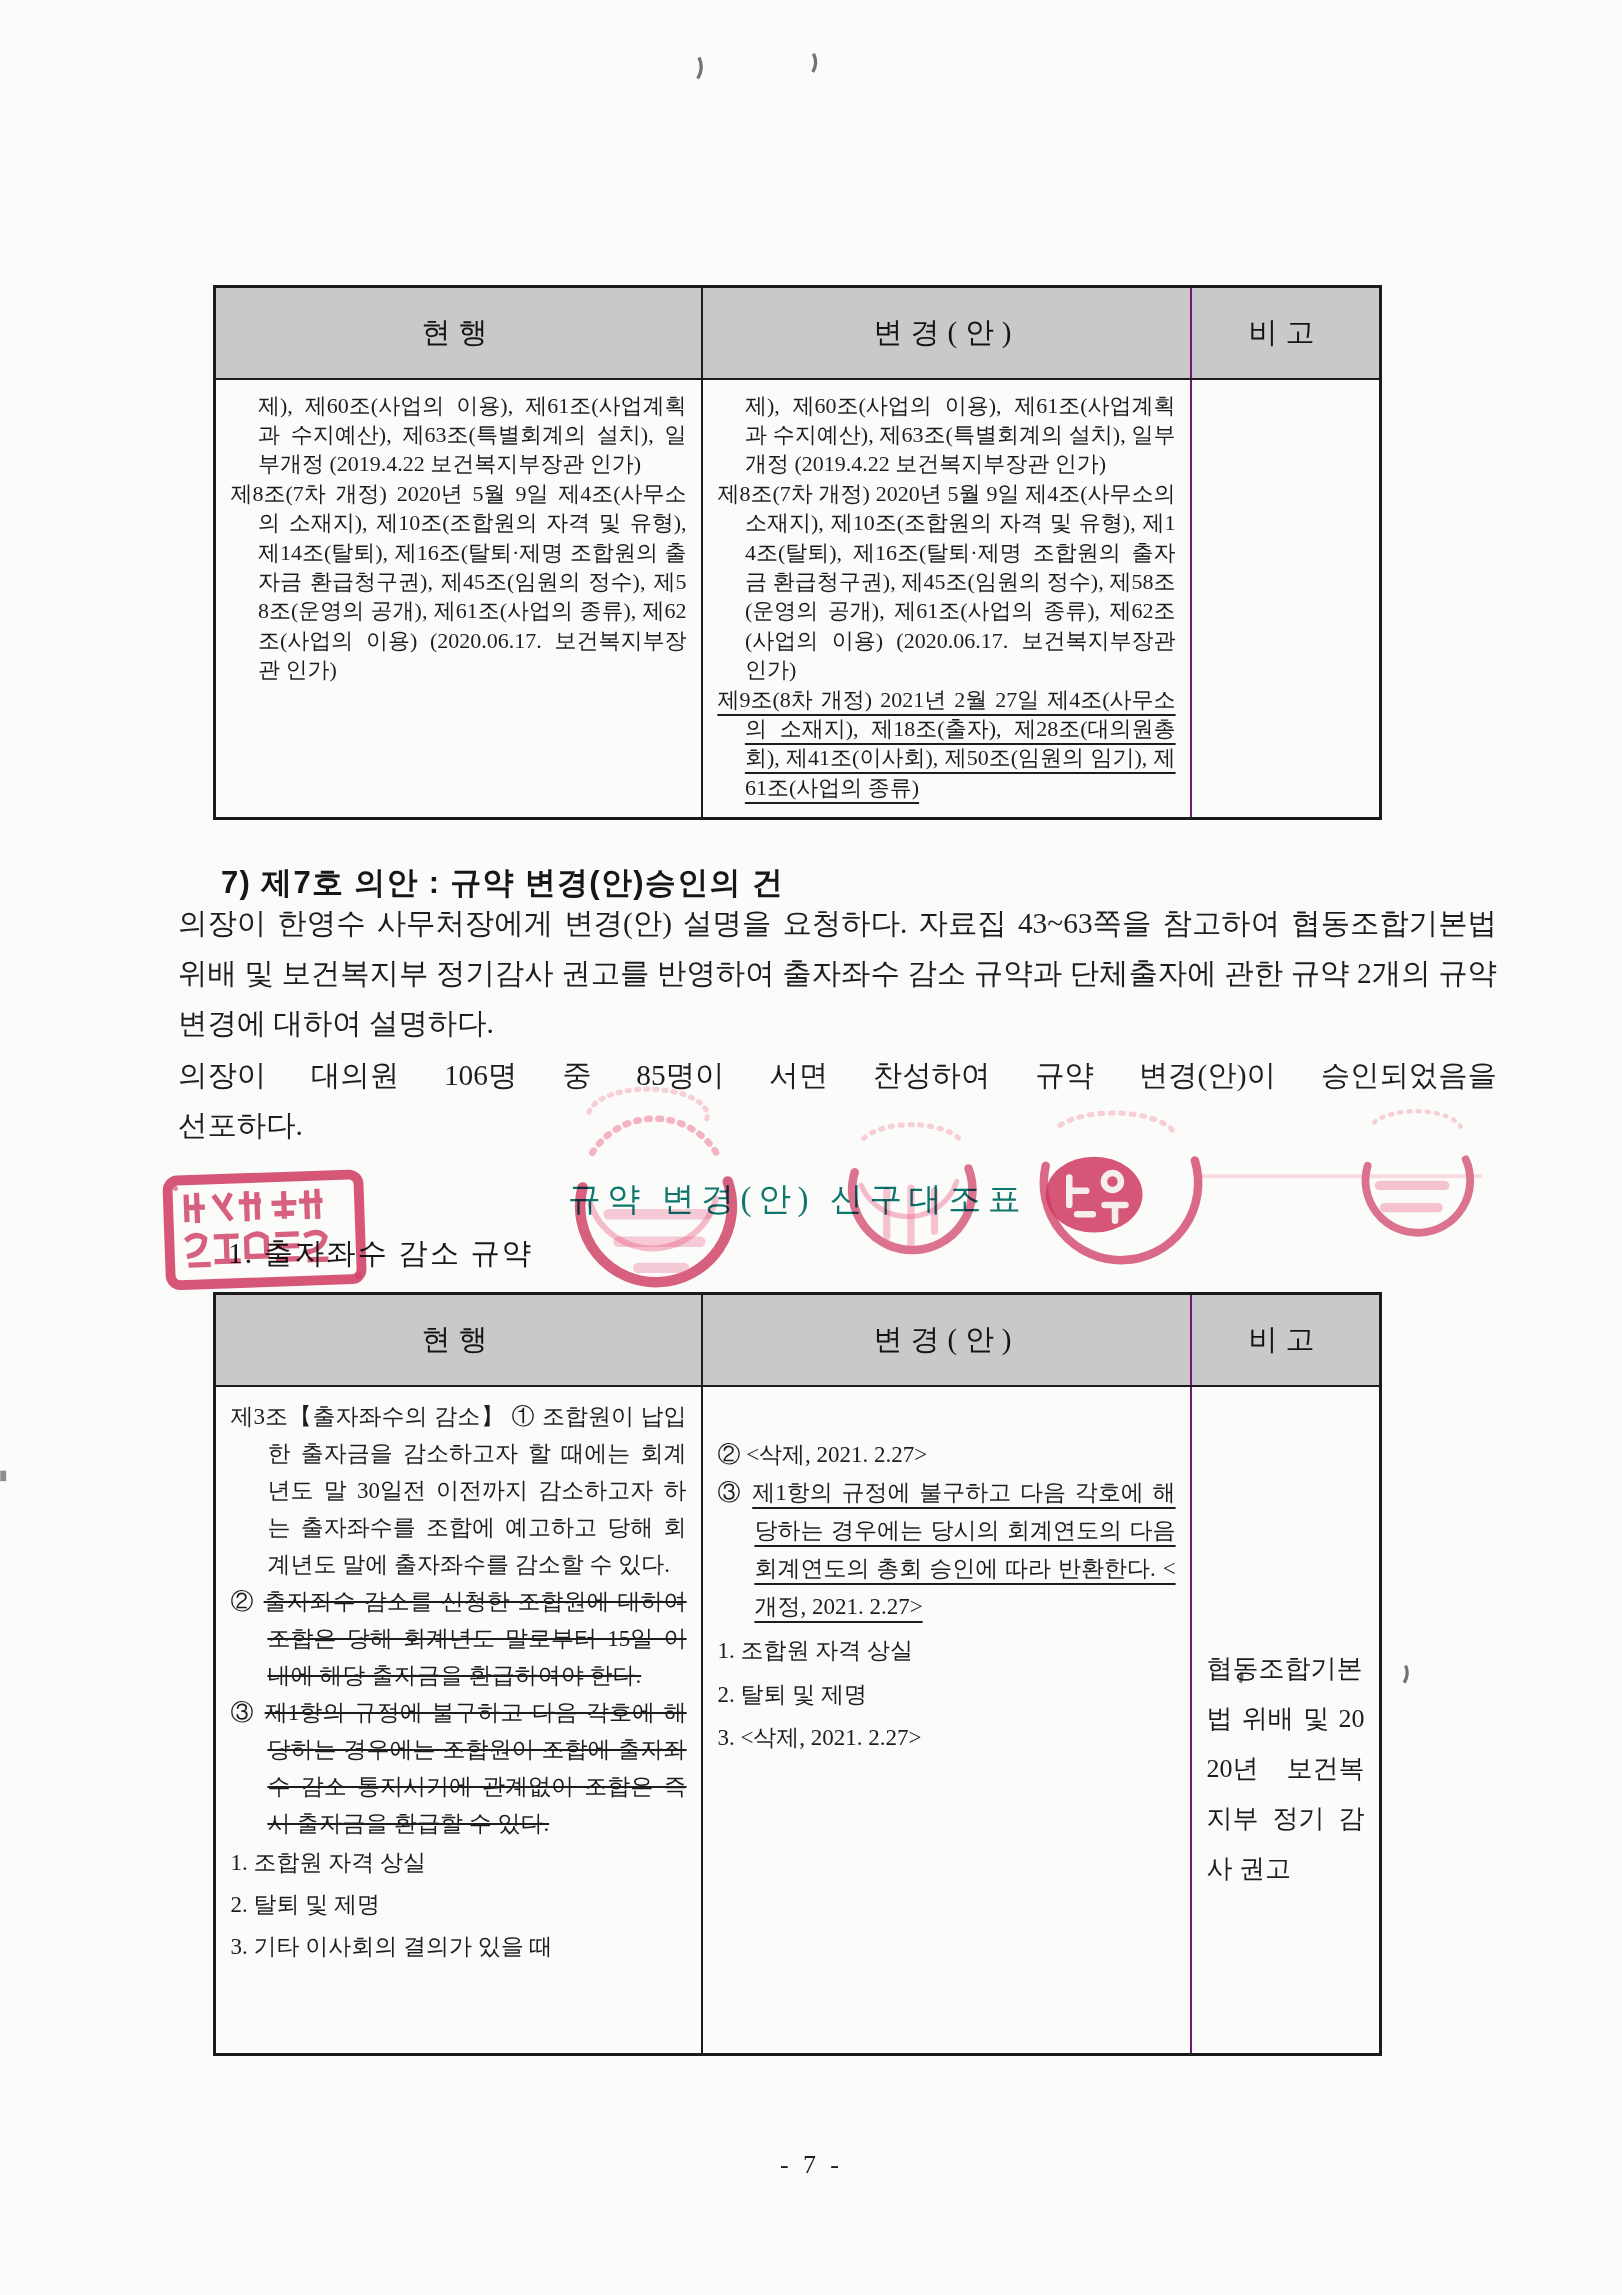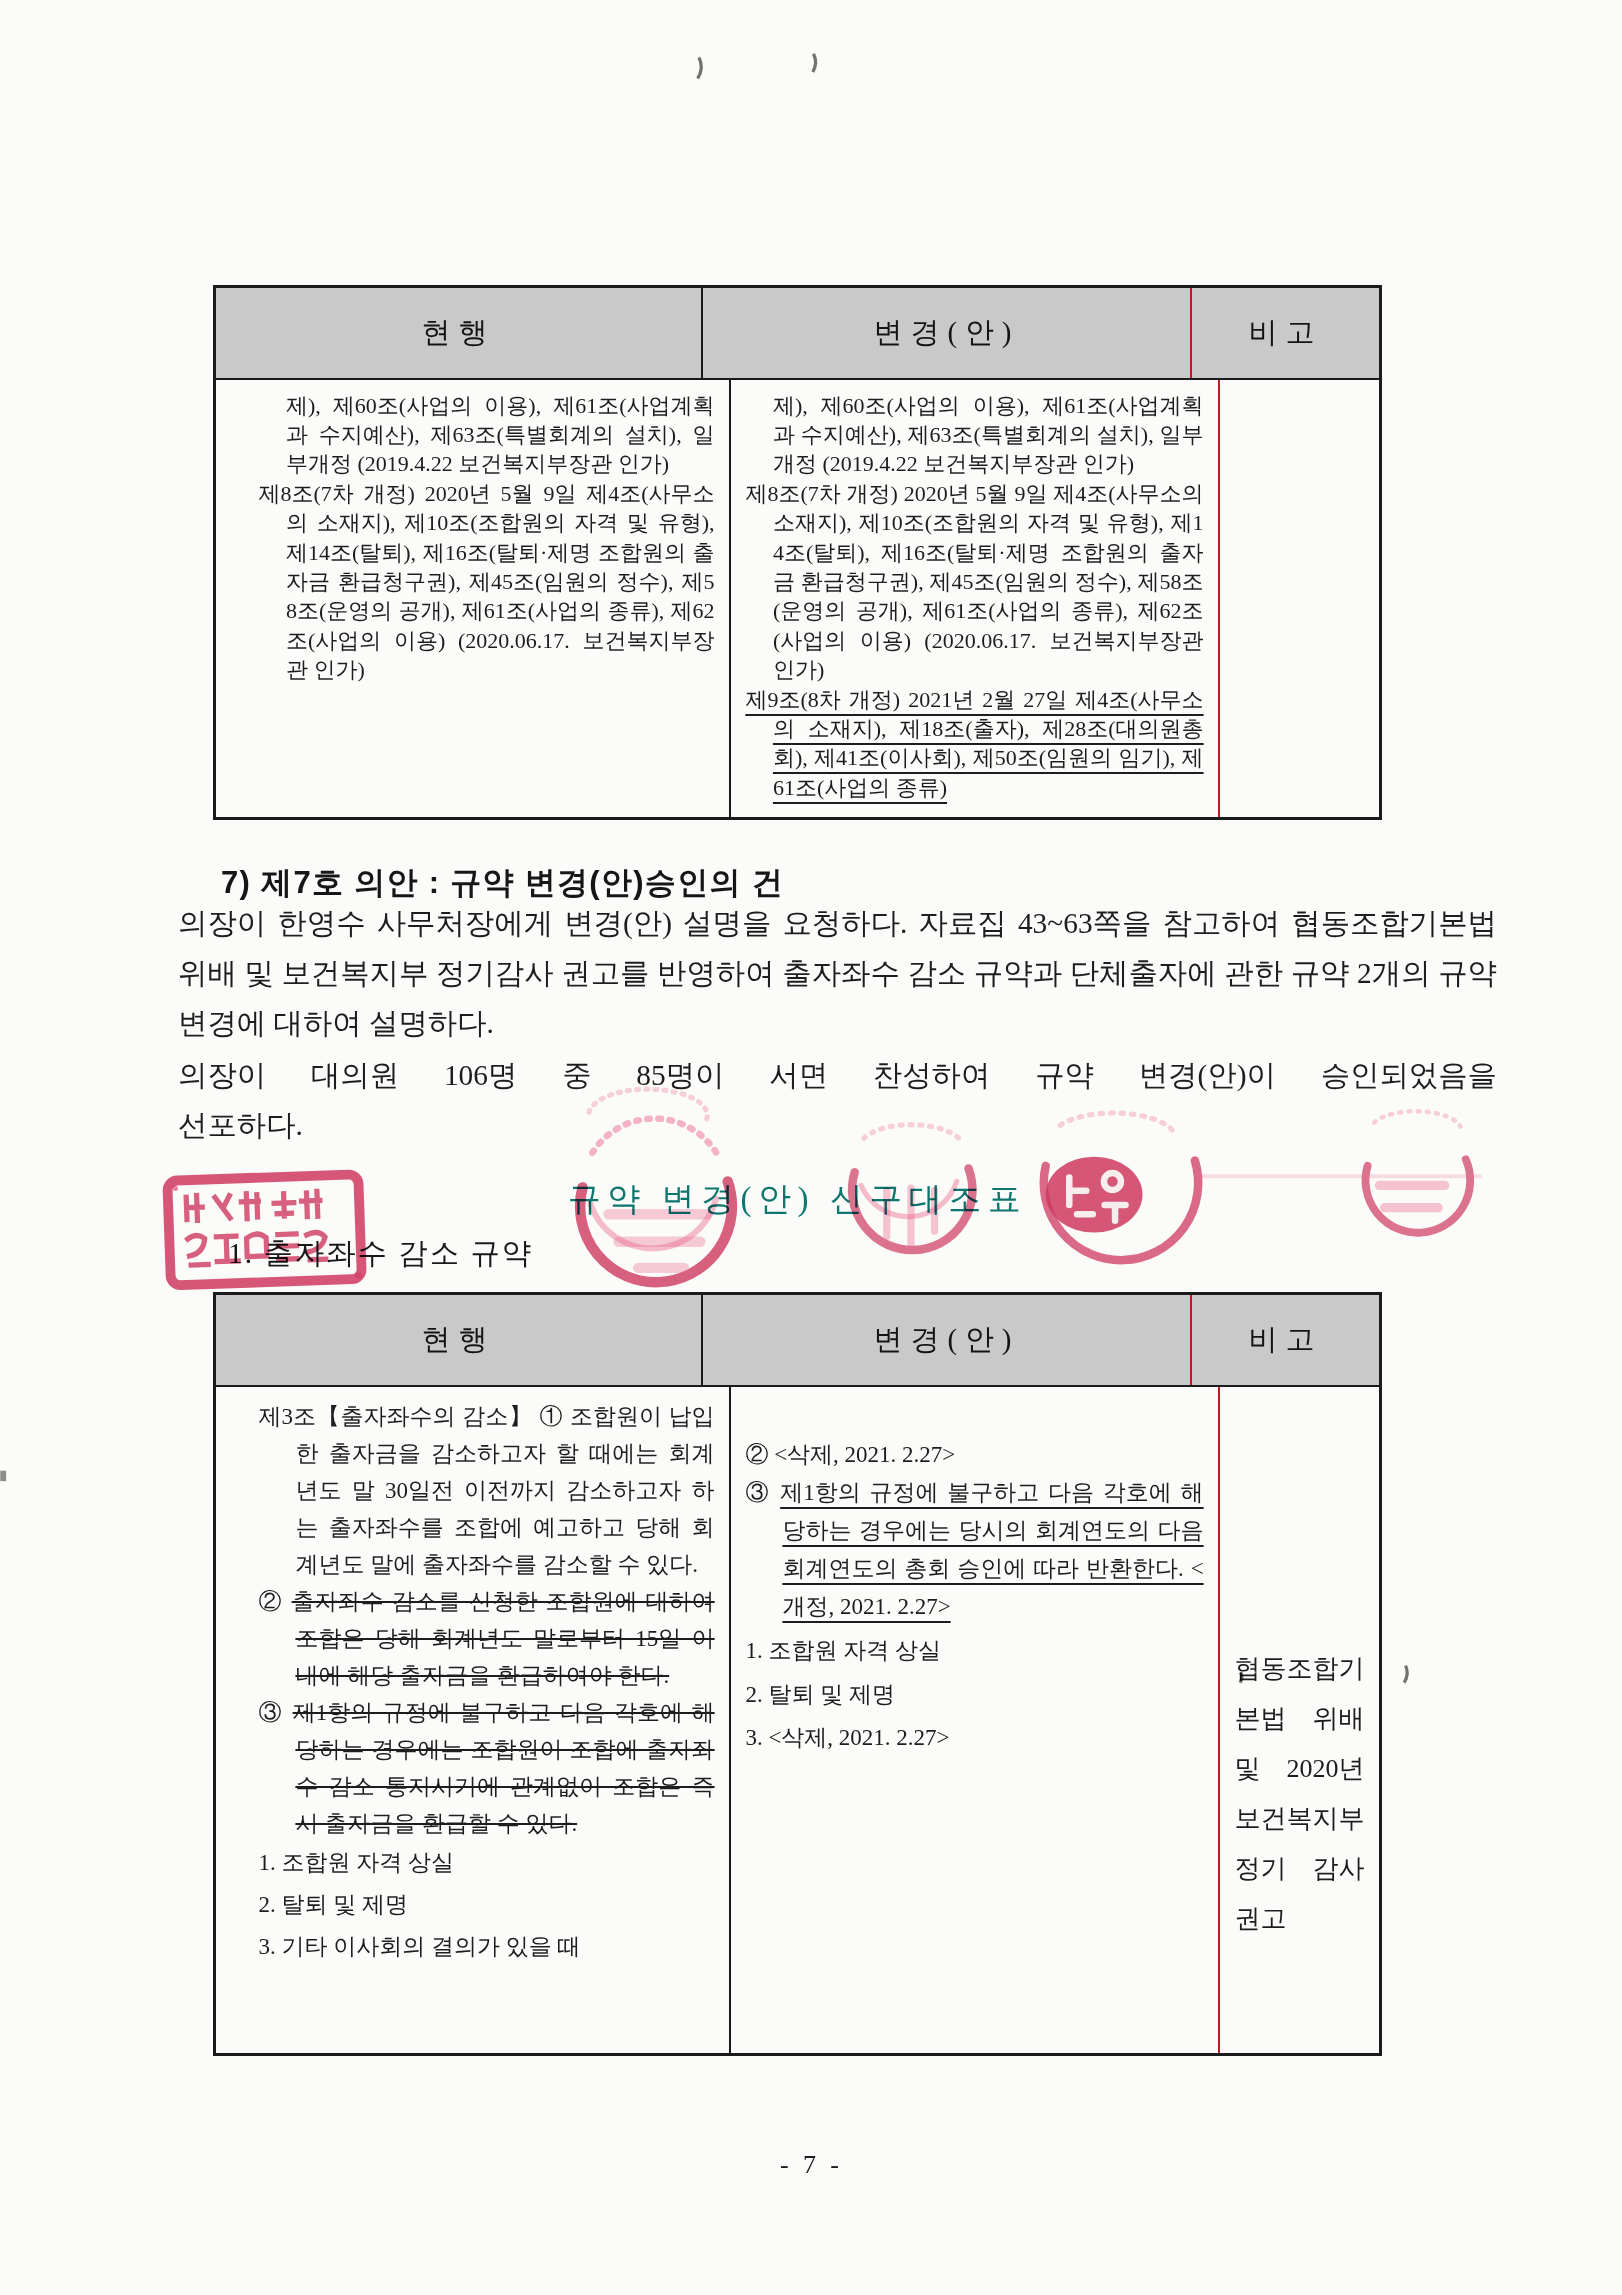--- a/index.html
+++ b/index.html
@@ -8,23 +8,23 @@
     position:relative; width:1623px; height:2295px; margin:0 auto;
     background:var(--paper,#fbfbf9); color:var(--ink,#1d1d1d);
     font-family:"Liberation Serif","DejaVu Serif",serif; overflow:hidden;
   }
   
   .tbl { position:absolute; left:213px; width:1169px; border:3.3px solid #1b1b1b; background:transparent; overflow:hidden; }
   .tbl-top { top:285px; height:535px; }
   .tbl-bottom { top:1292px; height:764px; }
   .tr-head { display:flex; height:92px; background:var(--header_gray,#c9c9c9); border-bottom:2.6px solid #1b1b1b; }
   .th { display:flex; align-items:center; justify-content:center; font-size:29px; letter-spacing:7.9px; color:#141414; }
-  .tr-body { display:flex; height:calc(100% - 92px);padding-left:28px; }
+  .tr-body { display:flex; height:calc(100% - 92px); }
   .c1 { width:487px; border-right:2px solid #1b1b1b; }
-  .c2 { width:489px; border-right:2px solid #b91c1c; }
+  .c2 { width:489px; border-right:2px solid #701a75; }
   .c3 { flex:1; }
   .td { padding:10.5px 14.4px 0 14.4px; font-size:22px; line-height:29.4px; text-align:justify; word-break:break-all; overflow:hidden; }
   .td p { margin:0; }
   .cont { padding-left:27.5px; }                       
   .hang { padding-left:27.5px; text-indent:-27.5px; }    
   .und  { text-decoration:underline; text-underline-offset:6.5px; text-decoration-thickness:2px; }
   u { text-decoration:underline; text-underline-offset:6.5px; text-decoration-thickness:2px; }
   s { text-decoration:line-through; text-decoration-thickness:2px; }
   
   .td2 { font-size:23px; line-height:37px; }

